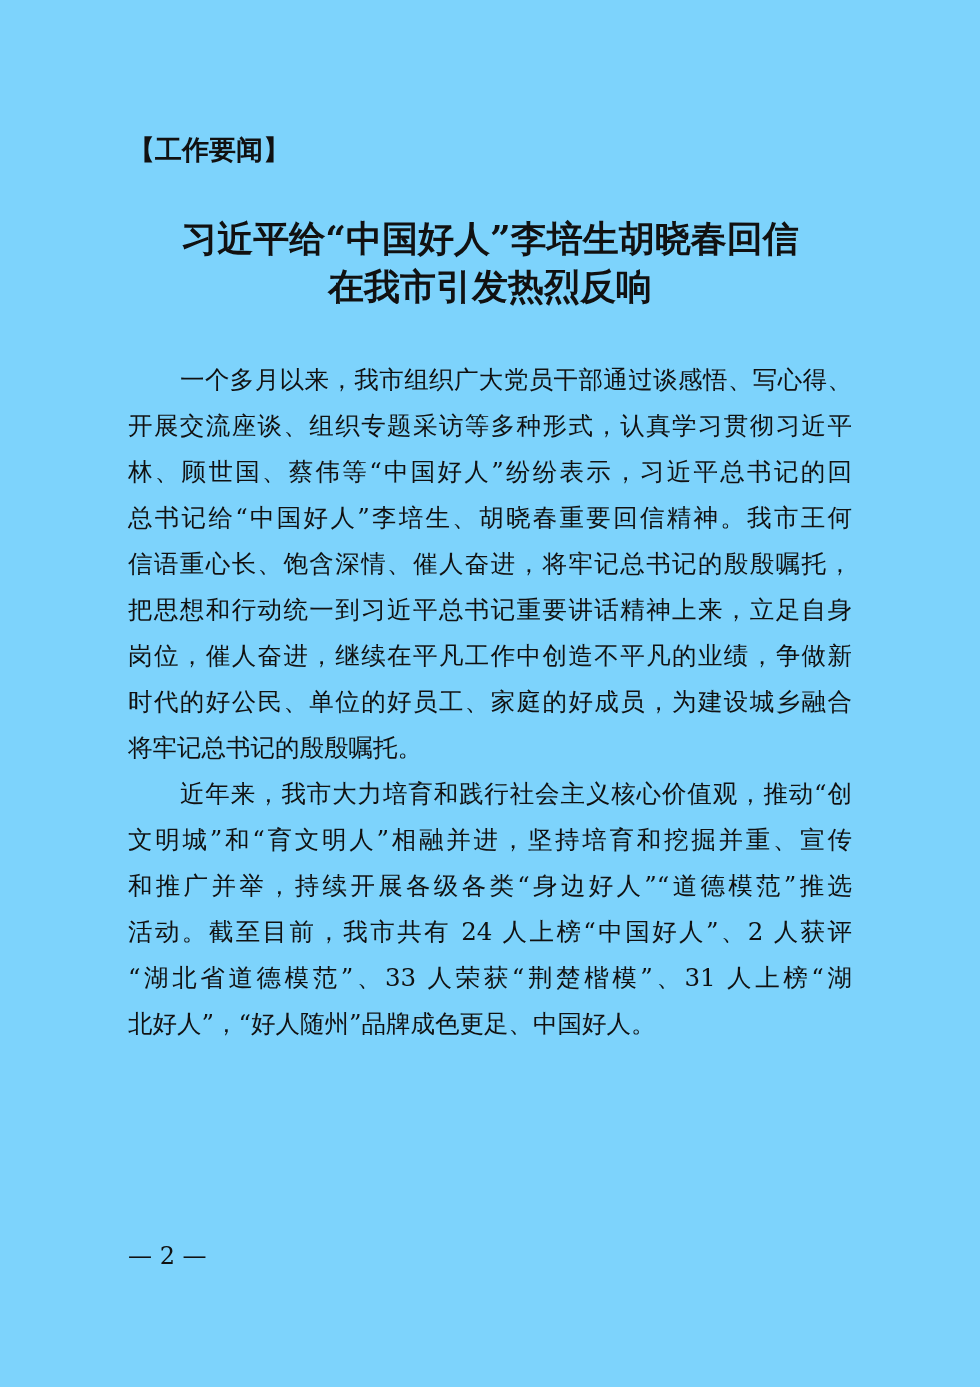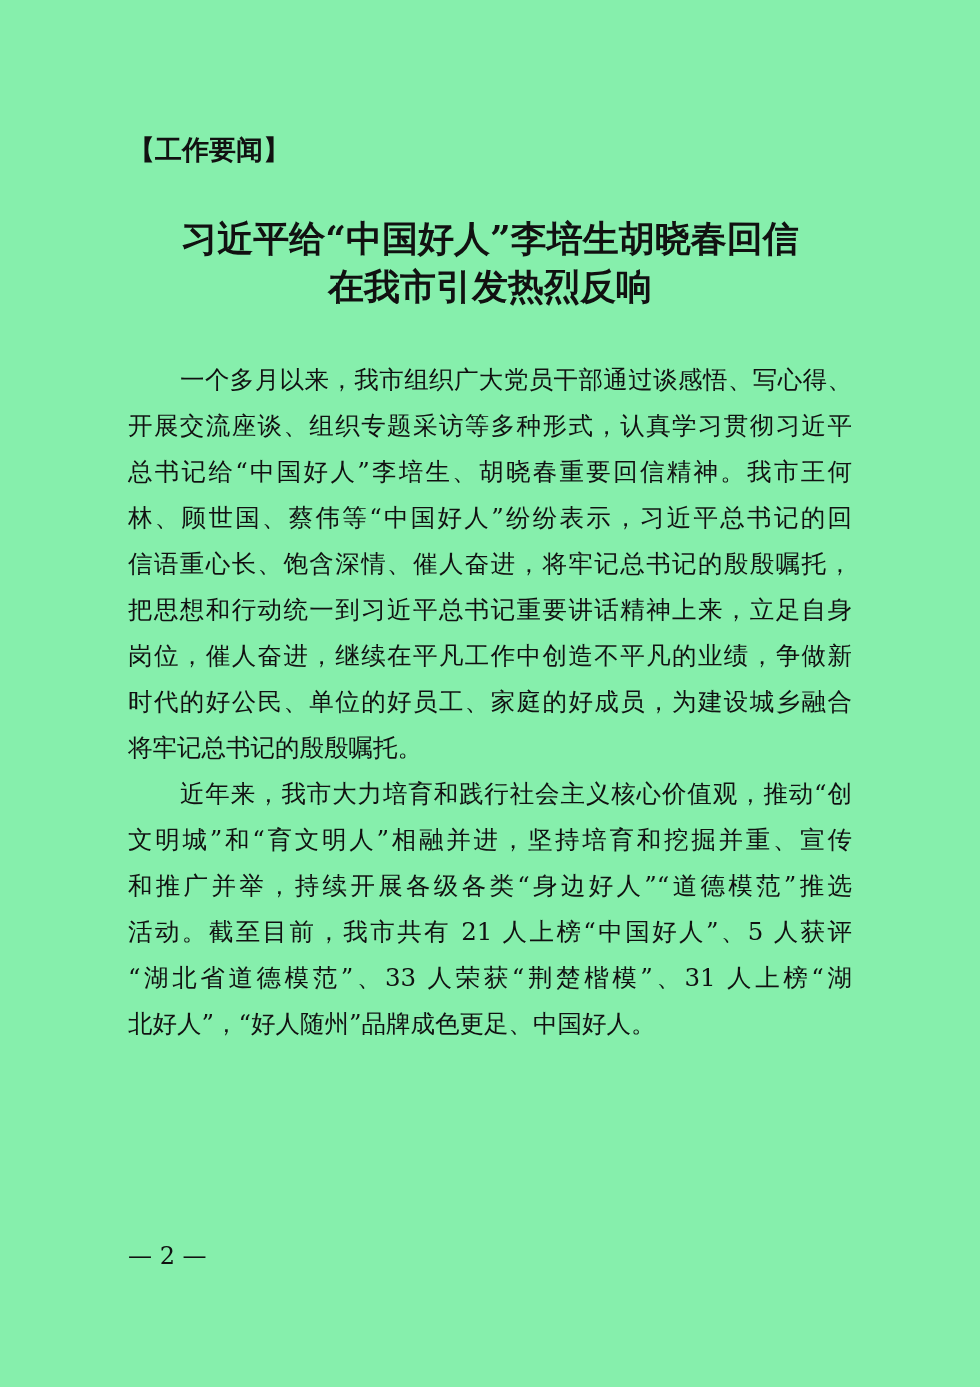--- a/index.html
+++ b/index.html
@@ -12,21 +12,21 @@
       height: 1387px;
       position: relative;
       overflow: hidden;
       color: #111111;
     }
     .page {
       position: absolute;
       left: 0; top: 0;
       width: 980px;
       height: 1387px;
-      background: #86efac;
+      background: #7dd3fc;
     }
     .section-tag {
       position: absolute;
       left: 128px;
       top: 132px;
       font-family: "DejaVu Sans", sans-serif;
       font-size: 27px;
       font-weight: bold;
       letter-spacing: 0px;
       line-height: 36px;
@@ -90,34 +90,34 @@
     <span class="line" style="text-align-last:center;height:48px;">习近平给“中国好人”李培生胡晓春回信</span>
     <span class="line" style="text-align-last:center;height:48px;">在我市引发热烈反响</span>
   </h1>
 
   <div class="body">
 
 
     <p class="para">
       <span class="line indent">一个多月以来，我市组织广大党员干部通过谈感悟、写心得、</span>
       <span class="line">开展交流座谈、组织专题采访等多种形式，认真学习贯彻习近平</span>
+      <span class="line">林、顾世国、蔡伟等“中国好人”纷纷表示，习近平总书记的回</span>
       <span class="line">总书记给“中国好人”李培生、胡晓春重要回信精神。我市王何</span>
-      <span class="line">林、顾世国、蔡伟等“中国好人”纷纷表示，习近平总书记的回</span>
       <span class="line">信语重心长、饱含深情、催人奋进，将牢记总书记的殷殷嘱托，</span>
       <span class="line">把思想和行动统一到习近平总书记重要讲话精神上来，立足自身</span>
       <span class="line">岗位，催人奋进，继续在平凡工作中创造不平凡的业绩，争做新</span>
       <span class="line">时代的好公民、单位的好员工、家庭的好成员，为建设城乡融合</span>
       <span class="line last">将牢记总书记的殷殷嘱托。</span>
     </p>
 
     <p class="para">
       <span class="line indent">近年来，我市大力培育和践行社会主义核心价值观，推动“创</span>
       <span class="line">文明城”和“育文明人”相融并进，坚持培育和挖掘并重、宣传</span>
       <span class="line">和推广并举，持续开展各级各类“身边好人”“道德模范”推选</span>
-      <span class="line">活动。截至目前，我市共有 21 人上榜“中国好人”、5 人获评</span>
+      <span class="line">活动。截至目前，我市共有 24 人上榜“中国好人”、2 人获评</span>
       <span class="line">“湖北省道德模范”、33 人荣获“荆楚楷模”、31 人上榜“湖</span>
       <span class="line last">北好人”，“好人随州”品牌成色更足、中国好人。</span>
     </p>
 
   </div>
 
   <div class="page-number">— 2 —</div>
 
 </div>
 

